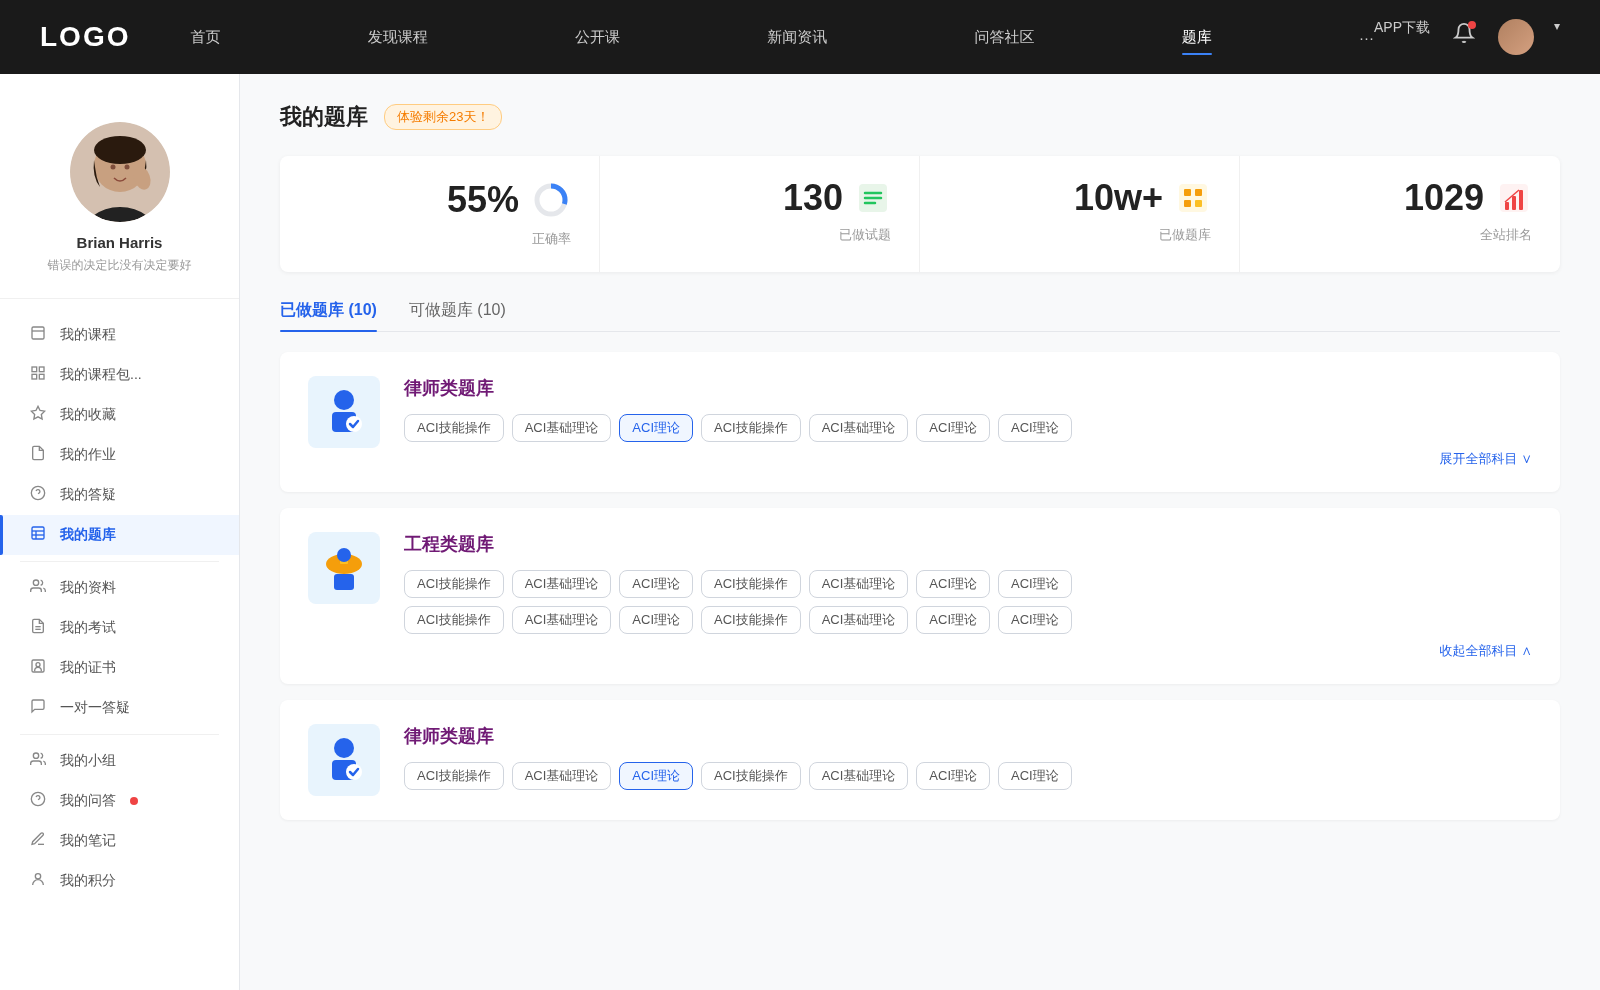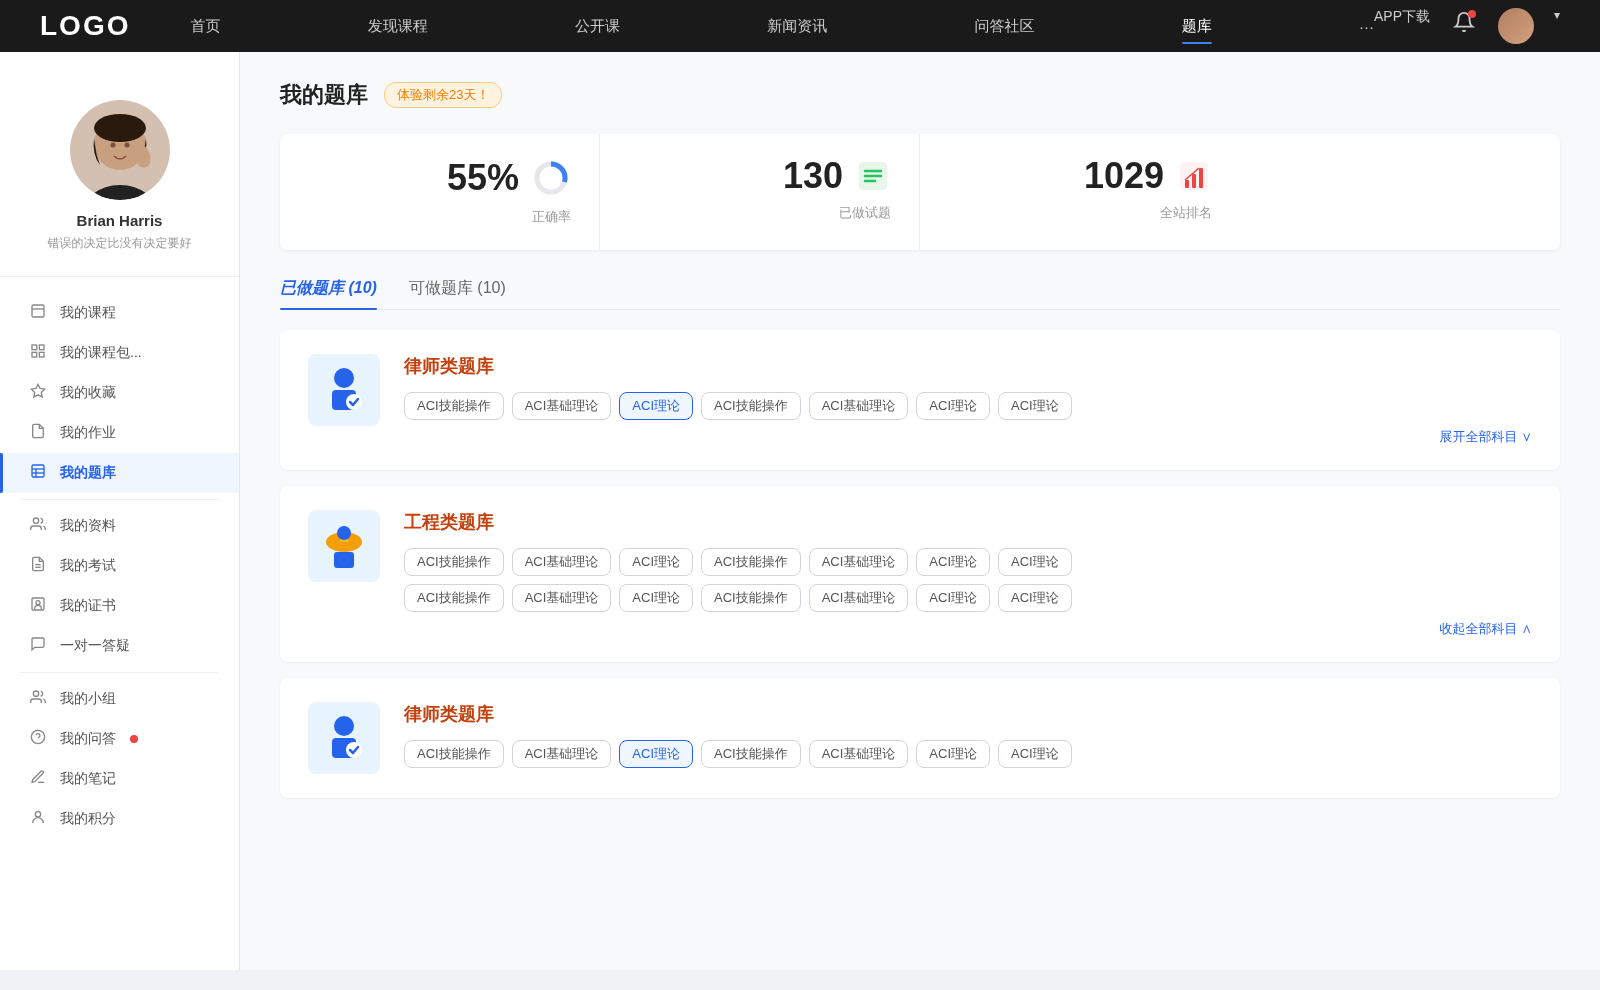--- a/index.html
+++ b/index.html
@@ -1,21 +1,21 @@
 <!DOCTYPE html>
 <html><head>
   <meta charset="utf-8">
   <style>
     * { box-sizing: border-box; margin: 0; padding: 0; }
     body { font-family: -apple-system, BlinkMacSystemFont, 'PingFang SC', 'Microsoft YaHei', sans-serif; background: #f0f2f5; min-height: 990px; }
 
     
     .navbar {
       background: #1a1a1a;
-      height: 52px;
+      height: 74px;
       display: flex;
       align-items: center;
       padding: 0 40px;
       color: white;
       position: relative;
       z-index: 100;
     }
     .navbar-logo {
       font-size: 28px;
       font-weight: 900;
@@ -265,21 +265,20 @@
     .tab-item {
       font-size: 16px;
       color: #666;
       padding-bottom: 10px;
       cursor: pointer;
       position: relative;
     }
     .tab-item.active {
       color: #2563eb;
       font-weight: 600;
-      font-style: italic;
     }
     .tab-item.active::after {
       content: '';
       position: absolute;
       bottom: -1px;
       left: 0;
       right: 0;
       height: 2px;
       background: #2563eb;
       border-radius: 1px;
@@ -307,21 +306,21 @@
       align-items: center;
       justify-content: center;
       flex-shrink: 0;
     }
     .qbank-body {
       flex: 1;
     }
     .qbank-title {
       font-size: 18px;
       font-weight: 600;
-      color: #c2410c;
+      color: #701a75;
       margin-bottom: 14px;
     }
     .tags-row {
       display: flex;
       flex-wrap: wrap;
       gap: 8px;
       align-items: center;
     }
     .tag {
       border: 1px solid #d0d5dd;
@@ -454,20 +453,30 @@
       </li>
       <li class="sidebar-menu-item">
         <span class="sidebar-icon">
           <svg width="16" height="16" viewBox="0 0 24 24" fill="none" stroke="#888" stroke-width="2">
               <path d="M14 2H6a2 2 0 0 0-2 2v16a2 2 0 0 0 2 2h12a2 2 0 0 0 2-2V8z"></path>
               <polyline points="14 2 14 8 20 8"></polyline>
             </svg>
         </span>
         <span>我的作业</span>
       </li>
+      <li class="sidebar-menu-item">
+        <span class="sidebar-icon">
+          <svg width="16" height="16" viewBox="0 0 24 24" fill="none" stroke="#888" stroke-width="2">
+              <circle cx="12" cy="12" r="10"></circle>
+              <path d="M9.09 9a3 3 0 0 1 5.83 1c0 2-3 3-3 3"></path>
+              <line x1="12" y1="17" x2="12.01" y2="17"></line>
+            </svg>
+        </span>
+        <span>我的答疑</span>
+      </li>
       <li class="sidebar-menu-item active">
         <span class="sidebar-icon">
           <svg width="16" height="16" viewBox="0 0 24 24" fill="none" stroke="#2563eb" stroke-width="2">
               <rect x="3" y="3" width="18" height="18" rx="2"></rect>
               <line x1="3" y1="9" x2="21" y2="9"></line>
               <line x1="3" y1="15" x2="21" y2="15"></line>
               <line x1="9" y1="9" x2="9" y2="21"></line>
             </svg>
         </span>
         <span>我的题库</span>
@@ -583,20 +592,33 @@
           <svg width="36" height="36" viewBox="0 0 36 36">
             <rect x="4" y="4" width="28" height="28" rx="4" fill="#e8f5e9"></rect>
             <line x1="10" y1="13" x2="26" y2="13" stroke="#22c55e" stroke-width="2.5" stroke-linecap="round"></line>
             <line x1="10" y1="18" x2="26" y2="18" stroke="#22c55e" stroke-width="2.5" stroke-linecap="round"></line>
             <line x1="10" y1="23" x2="20" y2="23" stroke="#22c55e" stroke-width="2.5" stroke-linecap="round"></line>
           </svg>
         </div>
         <span class="stat-label">已做试题</span>
       </div>
 
+      <div class="stat-item">
+        <div class="stat-top">
+          <span class="stat-value">10w+</span>
+          <svg width="36" height="36" viewBox="0 0 36 36">
+            <rect x="4" y="4" width="28" height="28" rx="4" fill="#fff8e1"></rect>
+            <rect x="9" y="9" width="7" height="7" rx="1" fill="#f59e0b"></rect>
+            <rect x="20" y="9" width="7" height="7" rx="1" fill="#f59e0b"></rect>
+            <rect x="9" y="20" width="7" height="7" rx="1" fill="#f59e0b"></rect>
+            <rect x="20" y="20" width="7" height="7" rx="1" fill="#fbbf24"></rect>
+          </svg>
+        </div>
+        <span class="stat-label">已做题库</span>
+      </div>
 
       <div class="stat-item">
         <div class="stat-top">
           <span class="stat-value">1029</span>
           <svg width="36" height="36" viewBox="0 0 36 36">
             <rect x="4" y="4" width="28" height="28" rx="4" fill="#fef2f2"></rect>
             <rect x="9" y="22" width="4" height="8" rx="1" fill="#ef4444"></rect>
             <rect x="16" y="16" width="4" height="14" rx="1" fill="#ef4444"></rect>
             <rect x="23" y="10" width="4" height="20" rx="1" fill="#ef4444"></rect>
             <polyline points="9,22 16,16 23,10" fill="none" stroke="#ef4444" stroke-width="1.5"></polyline>

